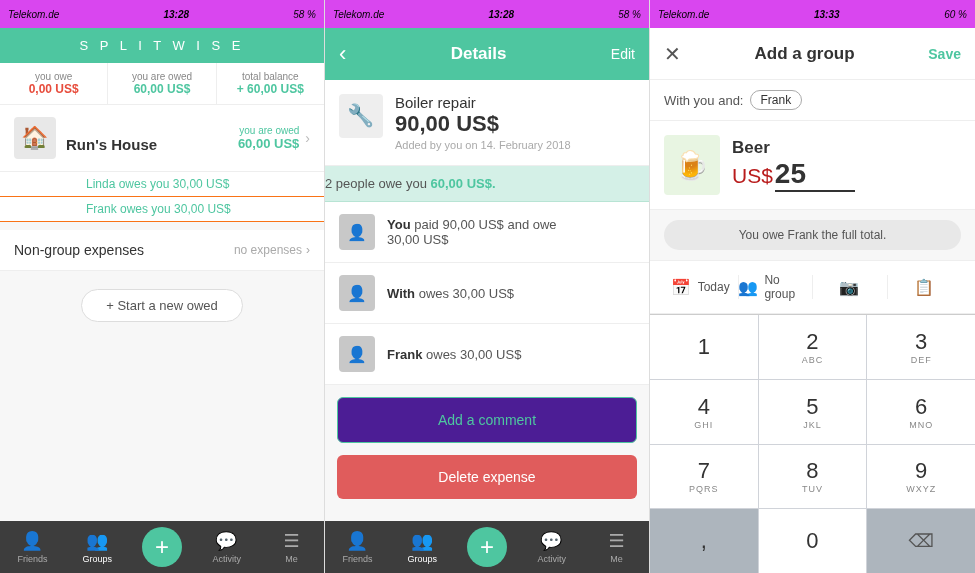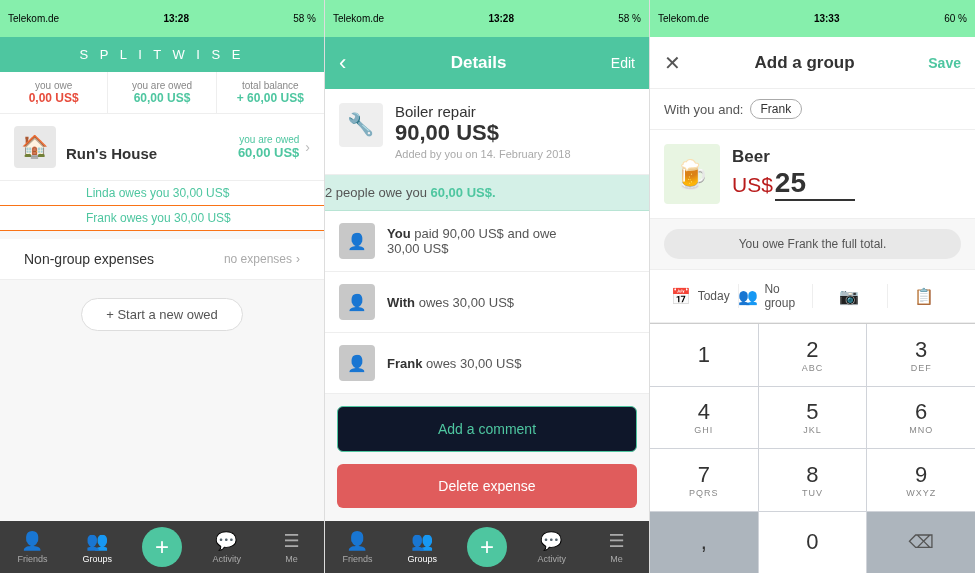--- a/index.html
+++ b/index.html
@@ -16,27 +16,28 @@
     .panel1 {
       width: 325px;
       height: 573px;
       background: #f7f7f7;
       display: flex;
       flex-direction: column;
       border-right: 1px solid #ddd;
     }
 
     .status-bar {
-      background: #86efac;
+      background: #d946ef;
       display: flex;
       justify-content: space-between;
       align-items: center;
       padding: 2px 8px;
       font-size: 10px;
-      height: 37px;
+      height: 28px;
+      font-style: italic;
     }
     .status-bar-center { font-weight: 600; }
 
     .splitwise-header {
       background: #4ec6a0;
       color: white;
       text-align: center;
       padding: 10px;
       letter-spacing: 4px;
       font-size: 13px;
@@ -92,21 +93,21 @@
       color: #888;
       background: white;
       border-bottom: 1px solid #f97316;
     }
     .friend-row span { color: #4ec6a0; }
 
     .non-group-row {
       display: flex;
       align-items: center;
       justify-content: space-between;
-      padding: 12px 24px;
+      padding: 12px 14px;
       background: white;
       border-bottom: 1px solid #eee;
       margin-top: 8px;
     }
     .non-group-label { font-size: 14px; color: #333; font-weight: 500; }
     .no-expenses { font-size: 12px; color: #aaa; display: flex; align-items: center; gap: 4px; margin-left: 8px; }
 
     .new-group-container {
       display: flex;
       justify-content: center;
@@ -234,21 +235,21 @@
       flex-shrink: 0;
     }
     .person-text { font-size: 13px; color: #555; }
     .person-name { font-weight: 700; color: #333; }
 
     .comment-btn {
       margin: 12px;
       padding: 14px;
       border: 1px solid #4ec6a0;
       border-radius: 6px;
-      background: #0f172a;
+      background: #4c1d95;
       color: #4ec6a0;
       font-size: 14px;
       text-align: center;
       cursor: pointer;
     }
     .delete-btn {
       margin: 0 12px 12px;
       padding: 14px;
       border-radius: 6px;
       background: #e05c5c;

